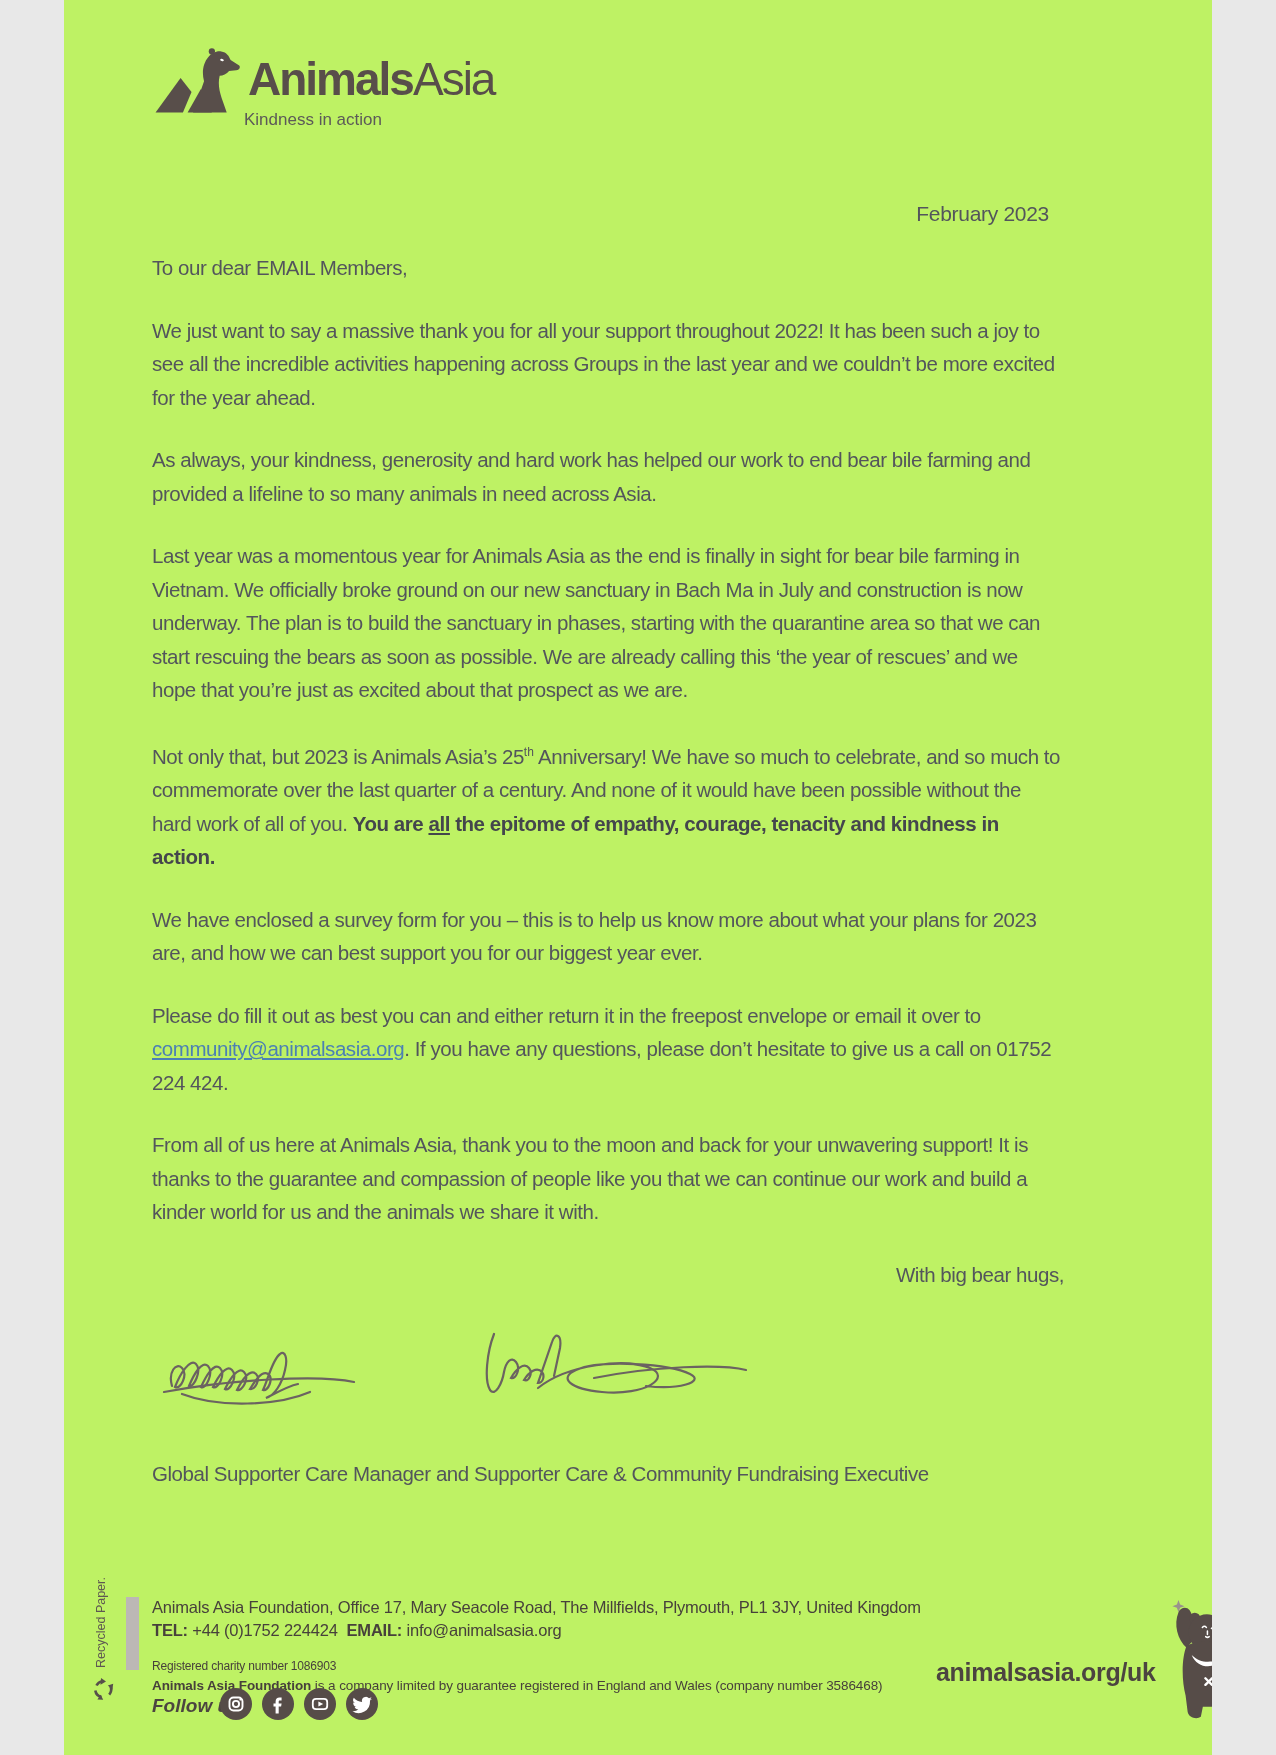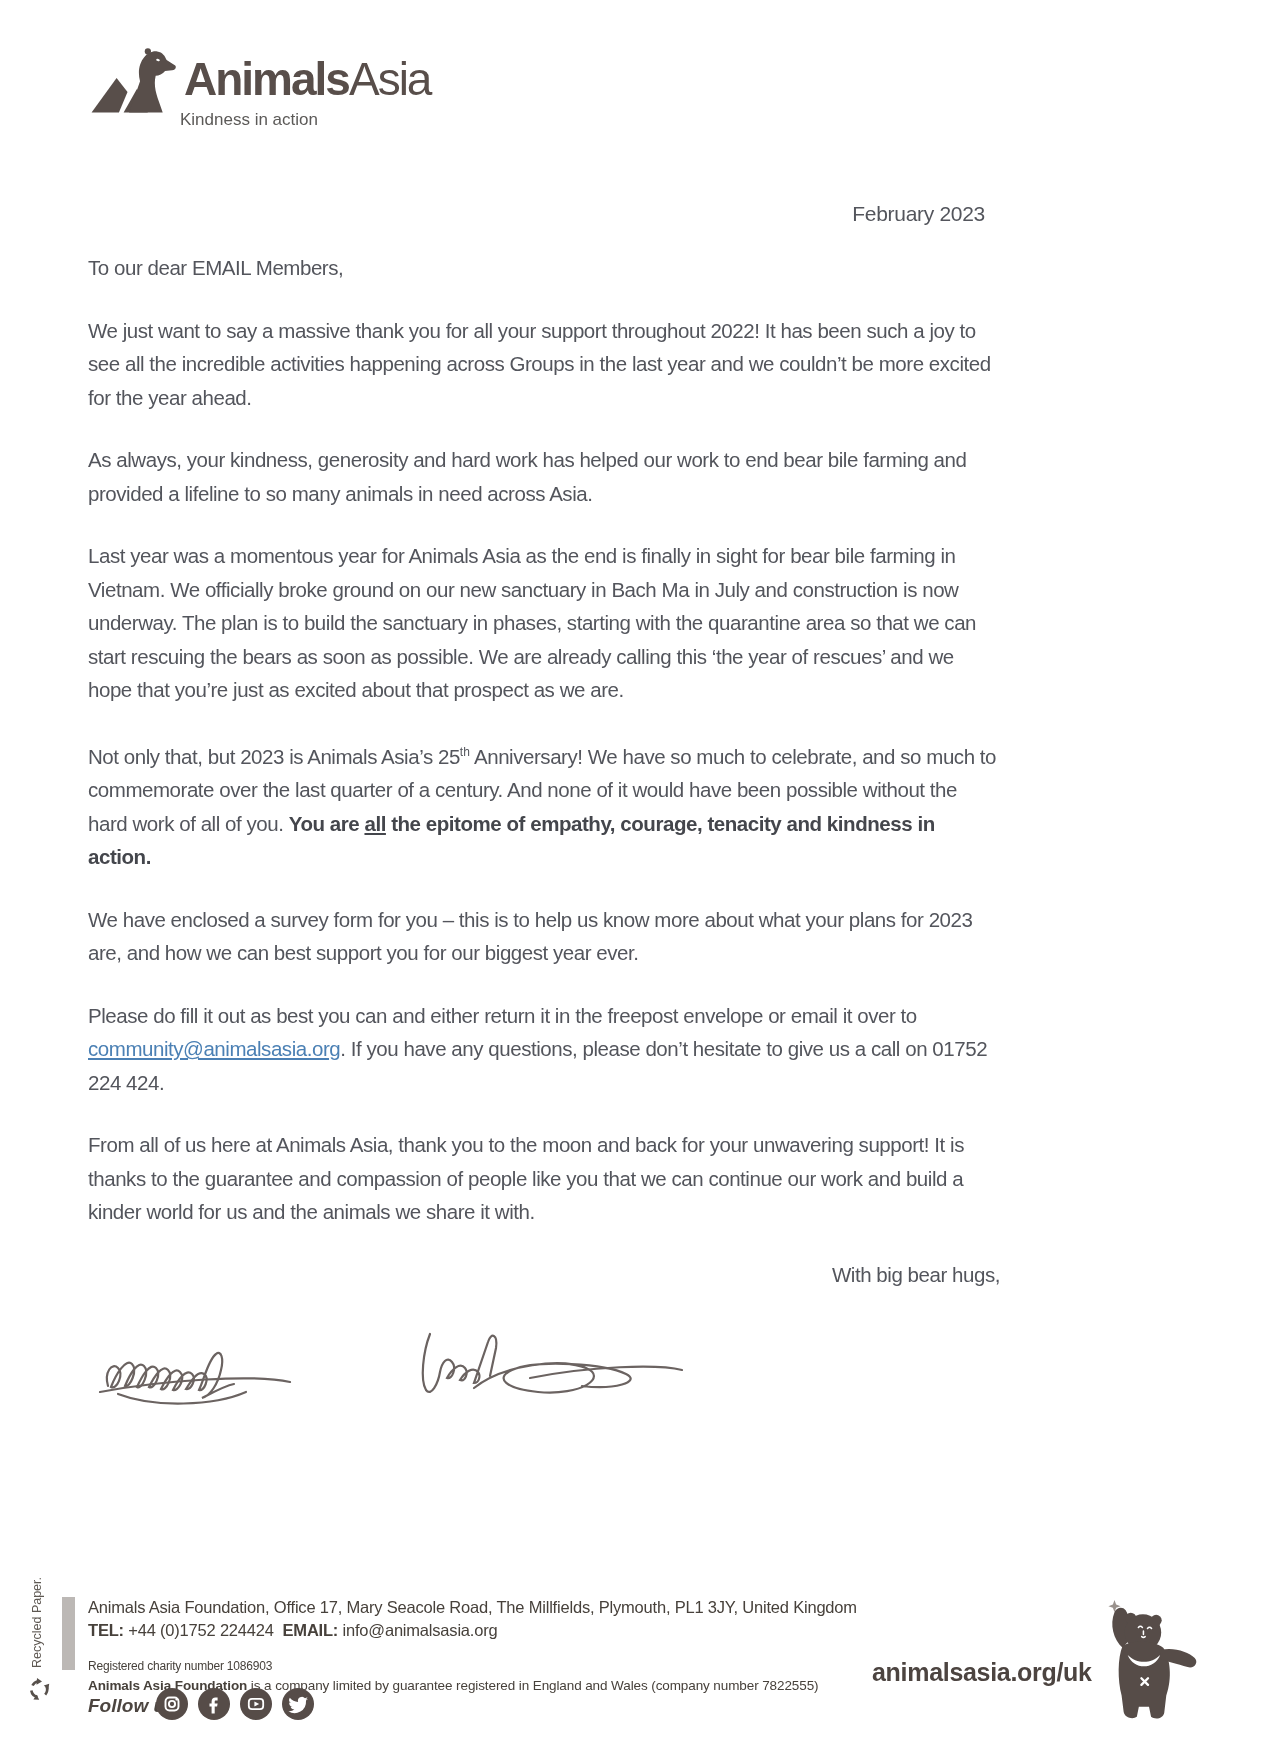--- a/index.html
+++ b/index.html
@@ -1,17 +1,17 @@
 <!DOCTYPE html>
 <html><head>
 <meta charset="utf-8">
 <style>
   html,body{margin:0;padding:0;background:#e8e8e8;}
   .page{
-    position:relative;width:1276px;height:1755px;background:#ffffff;
+    position:relative;width:1148px;height:1755px;background:#bef264;
     margin:0 auto;overflow:hidden;
     font-family:"Liberation Sans",sans-serif;
   }
   
   .logo-icon{position:absolute;left:90px;top:36px;width:86px;height:84px;}
   .brand{position:absolute;left:184px;top:52px;font-size:46px;letter-spacing:-2px;color:#584e4a;white-space:nowrap;}
   .brand .b1{font-weight:700;}
   .brand .b2{font-weight:400;}
   .tagline{position:absolute;left:180px;top:110px;width:232px;font-size:17px;color:#5c5a58;}
   
@@ -102,20 +102,21 @@
       </svg>
       <svg class="sig2" width="350" height="106" viewBox="0 0 350 106">
         <g fill="none" stroke="#6b6361" stroke-width="2.2" stroke-linecap="round">
           <path d="M20,14 C13,32 10,60 16,70 C21,77 28,64 30,52 C32,42 37,36 42,42 C47,48 42,60 37,58 C42,49 50,42 55,48 C59,53 55,62 50,60 C55,52 63,46 68,52 C71,56 69,63 64,63 L78,22 C81,12 88,14 86,28 L80,56"></path>
           <path d="M64,68 C94,44 152,38 176,48 C198,57 172,76 128,72 C96,69 84,58 102,50 C128,39 196,44 216,54 C232,62 204,70 172,66"></path>
           <path d="M120,58 C180,46 248,44 272,50"></path>
         </g>
       </svg>
     </div>
 
+    <div class="sigtitles">Global Supporter Care Manager and Supporter Care &amp; Community Fundraising Executive</div>
   </div>
 
   <div class="recycled">Recycled Paper.</div>
   <svg class="recycle-icon" width="26" height="26" viewBox="0 0 26 26">
     <g fill="none" stroke="#57504b" stroke-width="2.6">
       <path d="M6.5,9.5 A8,8 0 0 1 12,5.2"></path>
       <path d="M20.6,10.5 A8,8 0 0 1 19.2,18.6"></path>
       <path d="M11.5,21 A8,8 0 0 1 5.3,14.5"></path>
     </g>
     <g fill="#57504b">
@@ -128,21 +129,21 @@
 
   <div class="foot">
     <div class="l1">Animals Asia Foundation, Office 17, Mary Seacole Road, The Millfields, Plymouth, PL1 3JY, United Kingdom</div>
     <div class="l2">
       <b>TEL:</b>
       <span>+44 (0)1752 224424</span>
       &nbsp;<b>EMAIL:</b>
       <span>info@animalsasia.org</span>
     </div>
     <div class="l3">Registered charity number 1086903</div>
-    <div class="l4"><b>Animals Asia Foundation</b><span> is a company limited by guarantee registered in England and Wales (company number 7822555)</span></div>
+    <div class="l4"><b>Animals Asia Foundation</b><span> is a company limited by guarantee registered in England and Wales (company number 3586468)</span></div>
   </div>
 
   <div class="follow">Follow us</div>
 
   <div class="socials">
     <div class="soc">
       <svg width="32" height="32" viewBox="0 0 32 32">
         <rect x="9.5" y="9.5" width="13" height="13" rx="4" fill="none" stroke="#ffffff" stroke-width="1.9"></rect>
         <circle cx="16" cy="16" r="3.1" fill="none" stroke="#ffffff" stroke-width="1.9"></circle>
         <circle cx="20.6" cy="11.4" r="1.2" fill="#ffffff"></circle>

